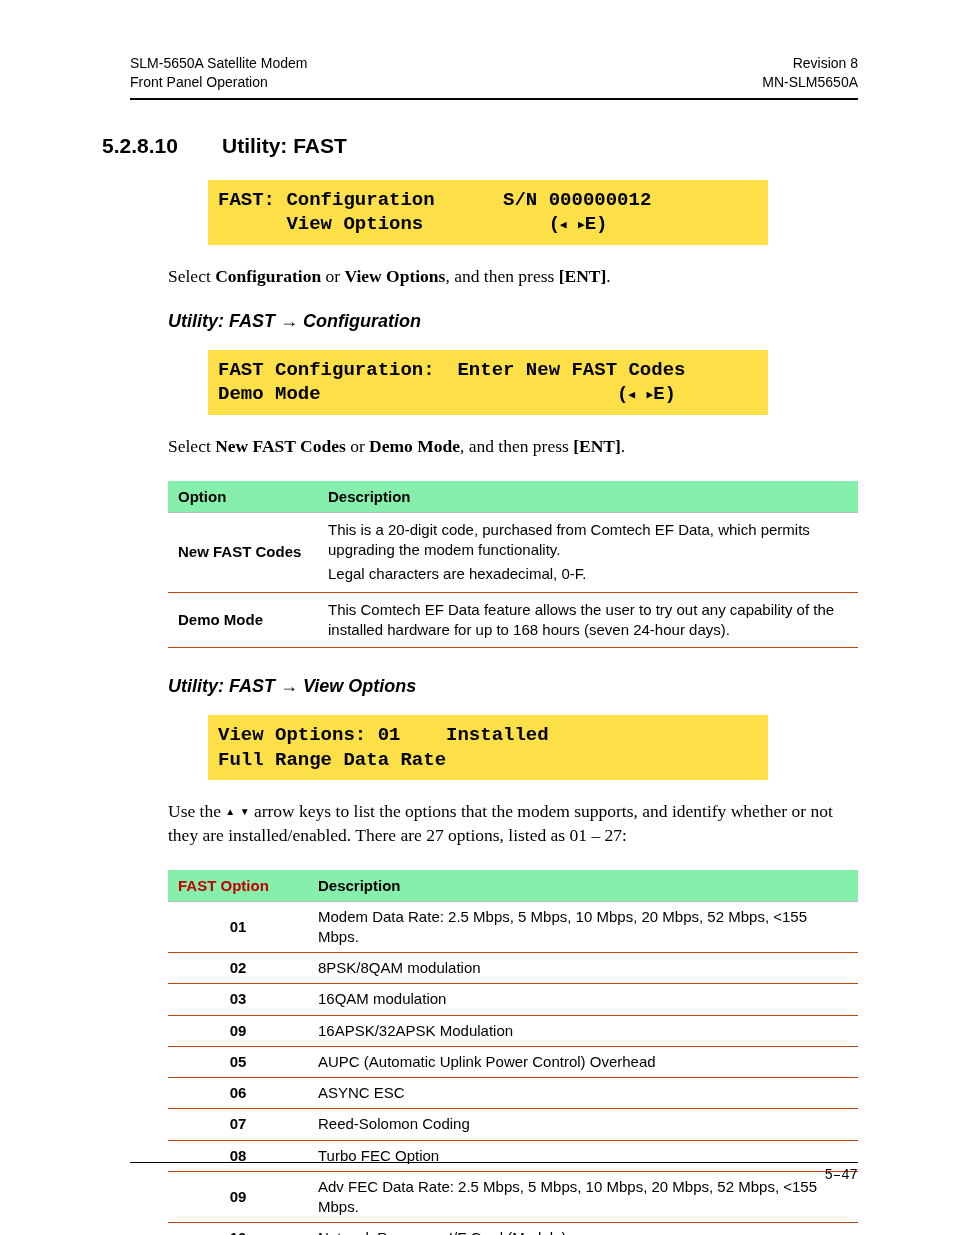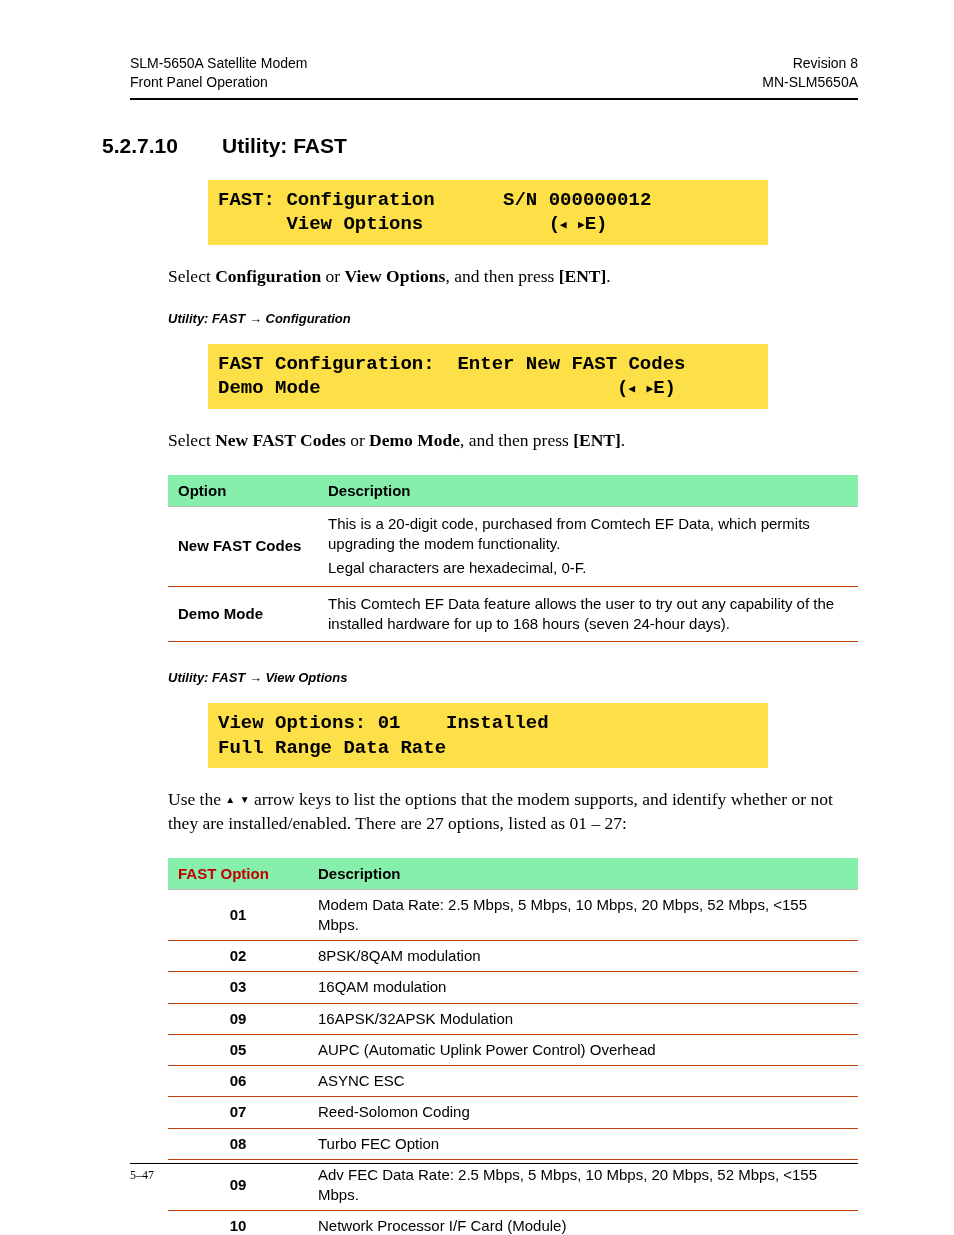--- a/index.html
+++ b/index.html
@@ -56,21 +56,21 @@
   .para {
     margin: 0 0 22px 0;
     line-height: 1.35;
   }
   .para .b { font-weight: bold; }
 
   .sub-heading {
     font-family: Arial, Helvetica, sans-serif;
     font-weight: bold;
     font-style: italic;
-    font-size: 13px;
+    font-size: 18px;
     margin: 0 0 18px 0;
   }
   .arrow { font-style: normal; font-family: Arial, Helvetica, sans-serif; font-weight: bold;}
 
   table.data {
     border-collapse: collapse;
     width: 100%;
     font-family: Arial, Helvetica, sans-serif;
     font-size: 15px;
     margin: 0 0 28px 0;
@@ -96,23 +96,23 @@
     position: absolute;
     left: 130px; right: 96px;
     bottom: 52px;
   }
   .hr-bot {
     border: none;
     border-top: 1px solid #000;
     margin: 0 0 4px 0;
   }
   .page-num {
-    text-align: left;
-    font-size: 12px;
-    font-family: Liberation Serif, serif;
+    text-align: right;
+    font-size: 14px;
+    font-family: Liberation Mono, monospace;
   }
   .tri { font-size: 11px; vertical-align: 1px;}
   .tri-small { font-size: 10px; vertical-align: 2px;}
 </style>
 </head>
 <body>
 
 <div class="page">
 
   <div class="page-header">
@@ -121,21 +121,21 @@
       <div>Front Panel Operation</div>
     </div>
     <div style="text-align:right">
       <div>Revision 8</div>
       <div>MN-SLM5650A</div>
     </div>
   </div>
   <hr class="hr-top">
 
   <h2 class="section-heading">
-    <span class="num">5.2.7.10</span><span>Utility: FAST</span>
+    <span class="num">5.2.8.10</span><span>Utility: FAST</span>
   </h2>
 
   <div class="content">
 
     <div class="lcd"><span>FAST: Configuration</span>      <span>S/N 000000012</span>
 <span>      View Options</span>           <span>(</span><span class="tri">◀</span> <span class="tri">▶</span><span>E)</span></div>
 
     <p class="para">
       <span>Select </span><span class="b">Configuration</span><span> or </span><span class="b">View Options</span><span>, and then press </span><span class="b">[ENT]</span><span>.</span>
     </p>

